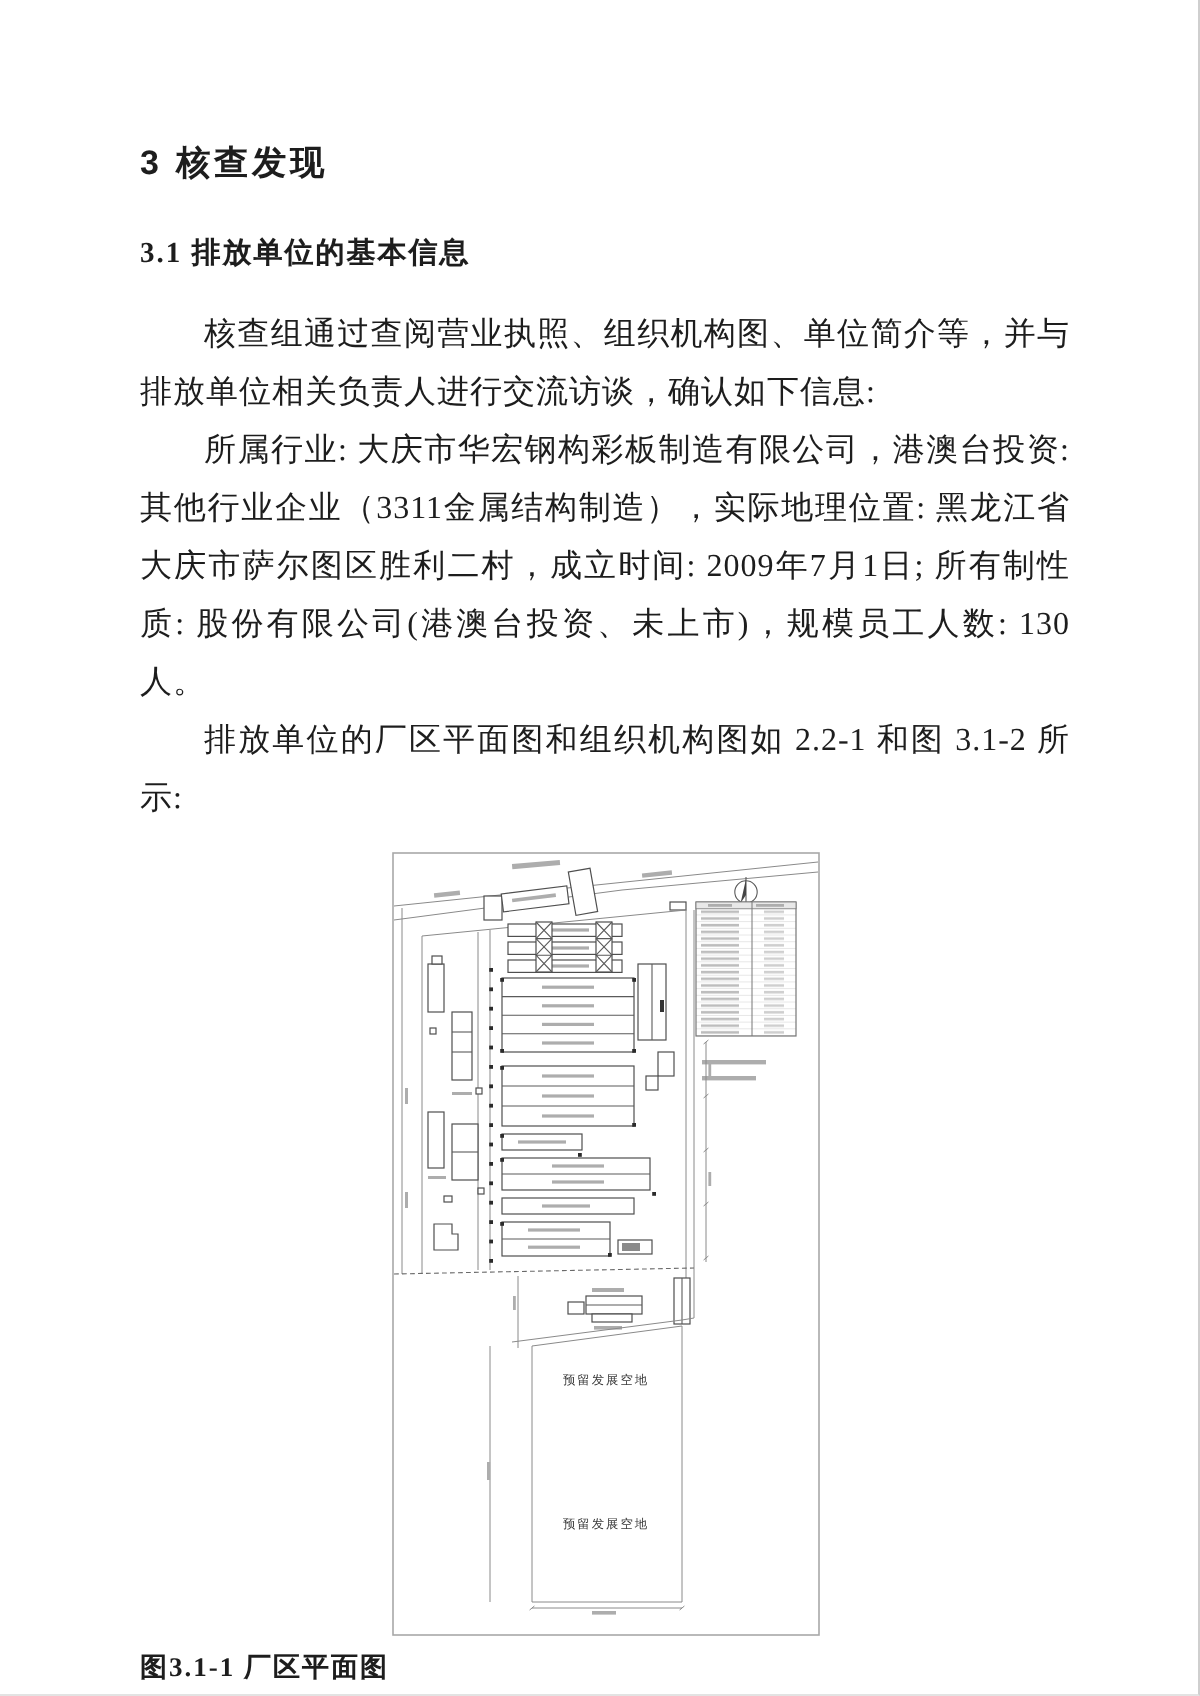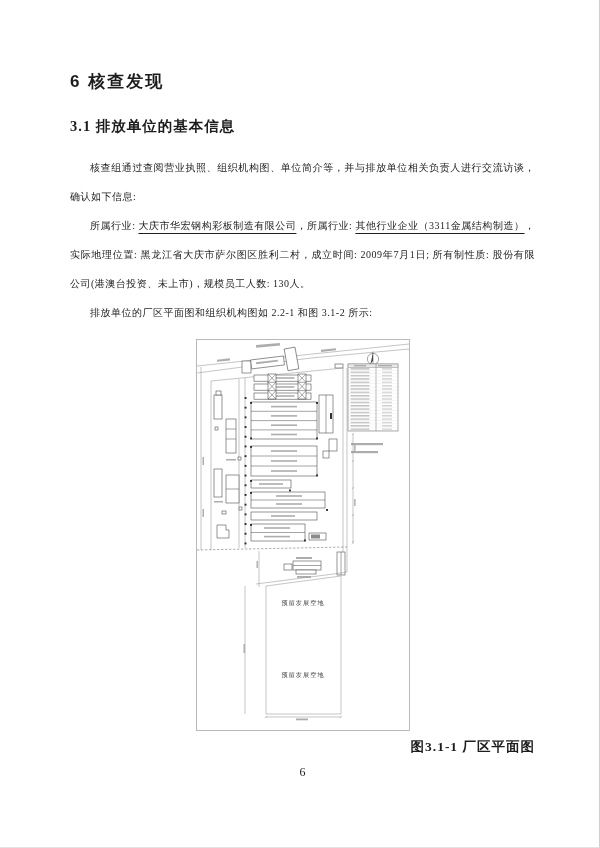--- a/index.html
+++ b/index.html
@@ -6,48 +6,48 @@
   .page{
     width:600px;height:848px;position:relative;background:#fff;
     border-right:1px solid #cfcfcf;border-bottom:1px solid #e3e3e3;
     box-sizing:border-box;overflow:hidden;
     font-family:"Liberation Serif", "DejaVu Serif", serif;color:#1d1d1d;
   }
   .content{padding:70px 64px 0 70px;}
   h1.doc-h1{font-family:"Liberation Sans","DejaVu Sans",sans-serif;
     font-size:17px;font-weight:bold;margin:0 0 24px 0;letter-spacing:2px;}
   h2.doc-h2{font-size:14.5px;font-weight:bold;margin:16px 0 17px 0;letter-spacing:1px;}
-  p.body-p{font-size:10px;line-height:29px;margin:0;text-align:justify;
+  p.body-p{font-size:16px;line-height:29px;margin:0;text-align:justify;
     text-justify:inter-character;text-indent:2em;letter-spacing:0.5px;}
-  .u{text-decoration:underline;text-underline-offset:3.5px;text-decoration-thickness:1px;}
+  .u{text-underline-offset:3.5px;text-decoration-thickness:1px;}
   .figure-wrap{width:214px;margin:12px auto 0 auto;}
   .figure-wrap svg{display:block;}
-  .caption{text-align:right;font-weight:bold;font-size:13.5px;margin-top:7px;letter-spacing:1px;}
+  .caption{text-align:left;font-weight:bold;font-size:13.5px;margin-top:7px;letter-spacing:1px;}
   .pageno{text-align:center;font-size:12px;margin-top:9px;}
   
   .frame{stroke:#a8a8a8;stroke-width:0.8;fill:#fff;}
   .ln{stroke:#5a5a5a;stroke-width:0.55;fill:none;}
   .bd{stroke:#8a8a8a;stroke-width:0.5;fill:none;}
   .blk{stroke:#4f4f4f;stroke-width:0.6;fill:#ffffff;}
   .bar{fill:#adadad;}
   .dk{fill:#2b2b2b;}
   .dash{stroke:#6a6a6a;stroke-width:0.55;fill:none;stroke-dasharray:2.4 1.6;}
   .plan-text{font-family:"Liberation Serif","DejaVu Serif",serif;fill:#3a3a3a;}
 </style>
 </head>
 <body>
 
 <div class="page">
   <div class="content">
 
-    <h1 class="doc-h1">6 核查发现</h1>
+    <h1 class="doc-h1">3 核查发现</h1>
     <h2 class="doc-h2">3.1 排放单位的基本信息</h2>
 
     <p class="body-p">核查组通过查阅营业执照、组织机构图、单位简介等，并与排放单位相关负责人进行交流访谈，确认如下信息:</p>
-    <p class="body-p"><span>所属行业: </span><span class="u">大庆市华宏钢构彩板制造有限公司</span><span>，所属行业: </span><span class="u">其他行业企业（3311金属结构制造）</span><span>，实际地理位置: 黑龙江省大庆市萨尔图区胜利二村，成立时间: 2009年7月1日; 所有制性质: 股份有限公司(港澳台投资、未上市)，规模员工人数: 130人。</span></p>
+    <p class="body-p"><span>所属行业: </span><span class="u">大庆市华宏钢构彩板制造有限公司</span><span>，港澳台投资: </span><span class="u">其他行业企业（3311金属结构制造）</span><span>，实际地理位置: 黑龙江省大庆市萨尔图区胜利二村，成立时间: 2009年7月1日; 所有制性质: 股份有限公司(港澳台投资、未上市)，规模员工人数: 130人。</span></p>
     <p class="body-p">排放单位的厂区平面图和组织机构图如 2.2-1 和图 3.1-2 所示:</p>
 
     <div class="figure-wrap">
       <svg width="214" height="392" viewBox="0 0 214 392" xmlns="http://www.w3.org/2000/svg">
         <defs>
           <rect id="sq" width="1.9" height="1.9" class="dk"></rect>
           <pattern id="tblRows" x="152" y="25" width="50" height="3.35" patternUnits="userSpaceOnUse">
             <rect x="2.5" y="0.9" width="19" height="1.3" fill="#bdbdbd"></rect>
             <rect x="34" y="0.9" width="10" height="1.3" fill="#cfcfcf"></rect>
             <line x1="0" y1="3.15" x2="50" y2="3.15" stroke="#dddddd" stroke-width="0.4"></line>

